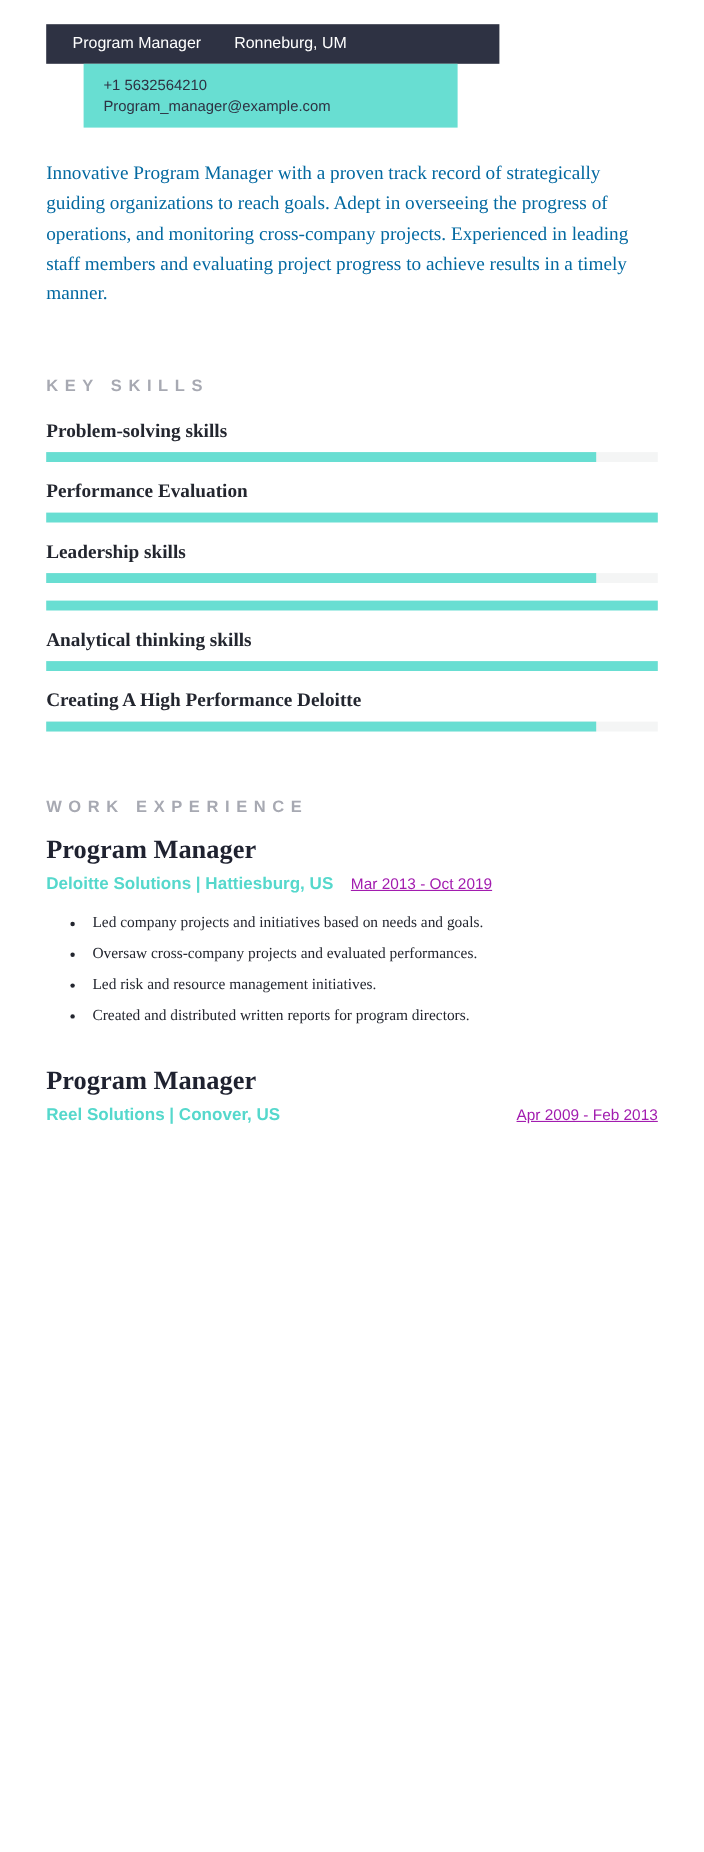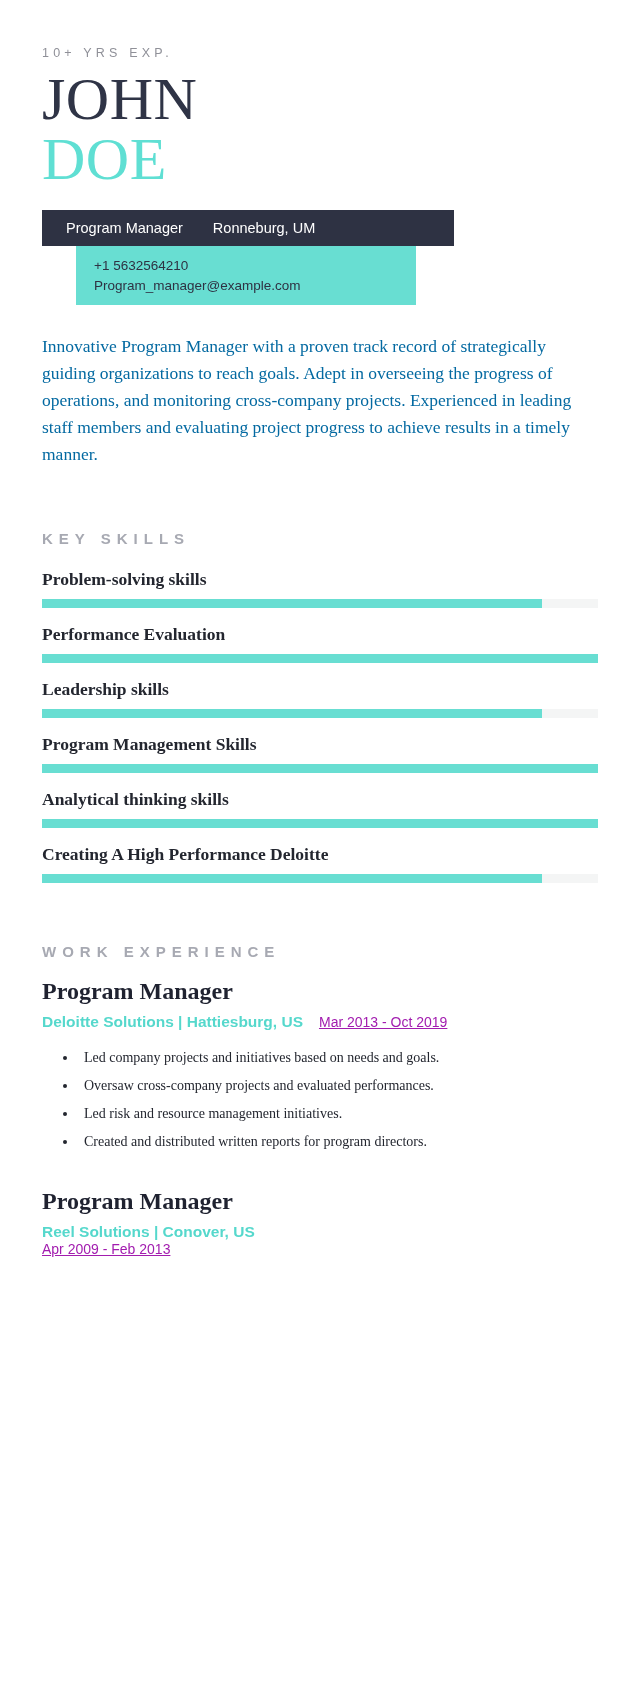--- a/index.html
+++ b/index.html
@@ -135,43 +135,38 @@
     color: #55d8cc;
   }
   .job-dates {
     font-family: "Liberation Sans", sans-serif;
     font-size: 14px;
     color: #a21caf;
     margin-left: 16px;
     white-space: nowrap;
     text-decoration: underline;
   }
-  .job-meta.spread { justify-content: space-between; flex-direction: column; }
+  .job-meta.spread { justify-content: space-between; }
   .job-meta.spread .job-dates { margin-left: 0; }
   .bullets {
     margin: 16px;
     padding-left: 20px;
     font-family: "Liberation Serif", serif;
     font-size: 14px;
     line-height: 1.5;
     color: #23262f;
   }
   .bullets li { margin-bottom: 7px; padding-left: 6px; }
   .job-2 { margin-top: 36px; }
 </style>
 </head>
 <body>
 
 <div class="page">
 
-  <div class="header">
-    <div class="eyebrow">10+ YRS EXP.</div>
-    <div class="name-first">JOHN</div>
-    <div class="name-last">DOE</div>
-  </div>
 
   <div class="title-bar">
     <span class="role">Program Manager</span>
     <span class="loc">Ronneburg, UM</span>
   </div>
 
   <div class="contact-bar">
     <div>+1 5632564210</div>
     <div>Program_manager@example.com</div>
   </div>
@@ -193,21 +188,20 @@
         <div class="skill-fill" style="width: 100%;"></div>
       </div>
     </div>
     <div class="skill">
       <div class="skill-name">Leadership skills</div>
       <div class="skill-track">
         <div class="skill-fill" style="width: 90%;"></div>
       </div>
     </div>
     <div class="skill">
-      <div class="skill-name">Program Management Skills</div>
       <div class="skill-track">
         <div class="skill-fill" style="width: 100%;"></div>
       </div>
     </div>
     <div class="skill">
       <div class="skill-name">Analytical thinking skills</div>
       <div class="skill-track">
         <div class="skill-fill" style="width: 100%;"></div>
       </div>
     </div>

